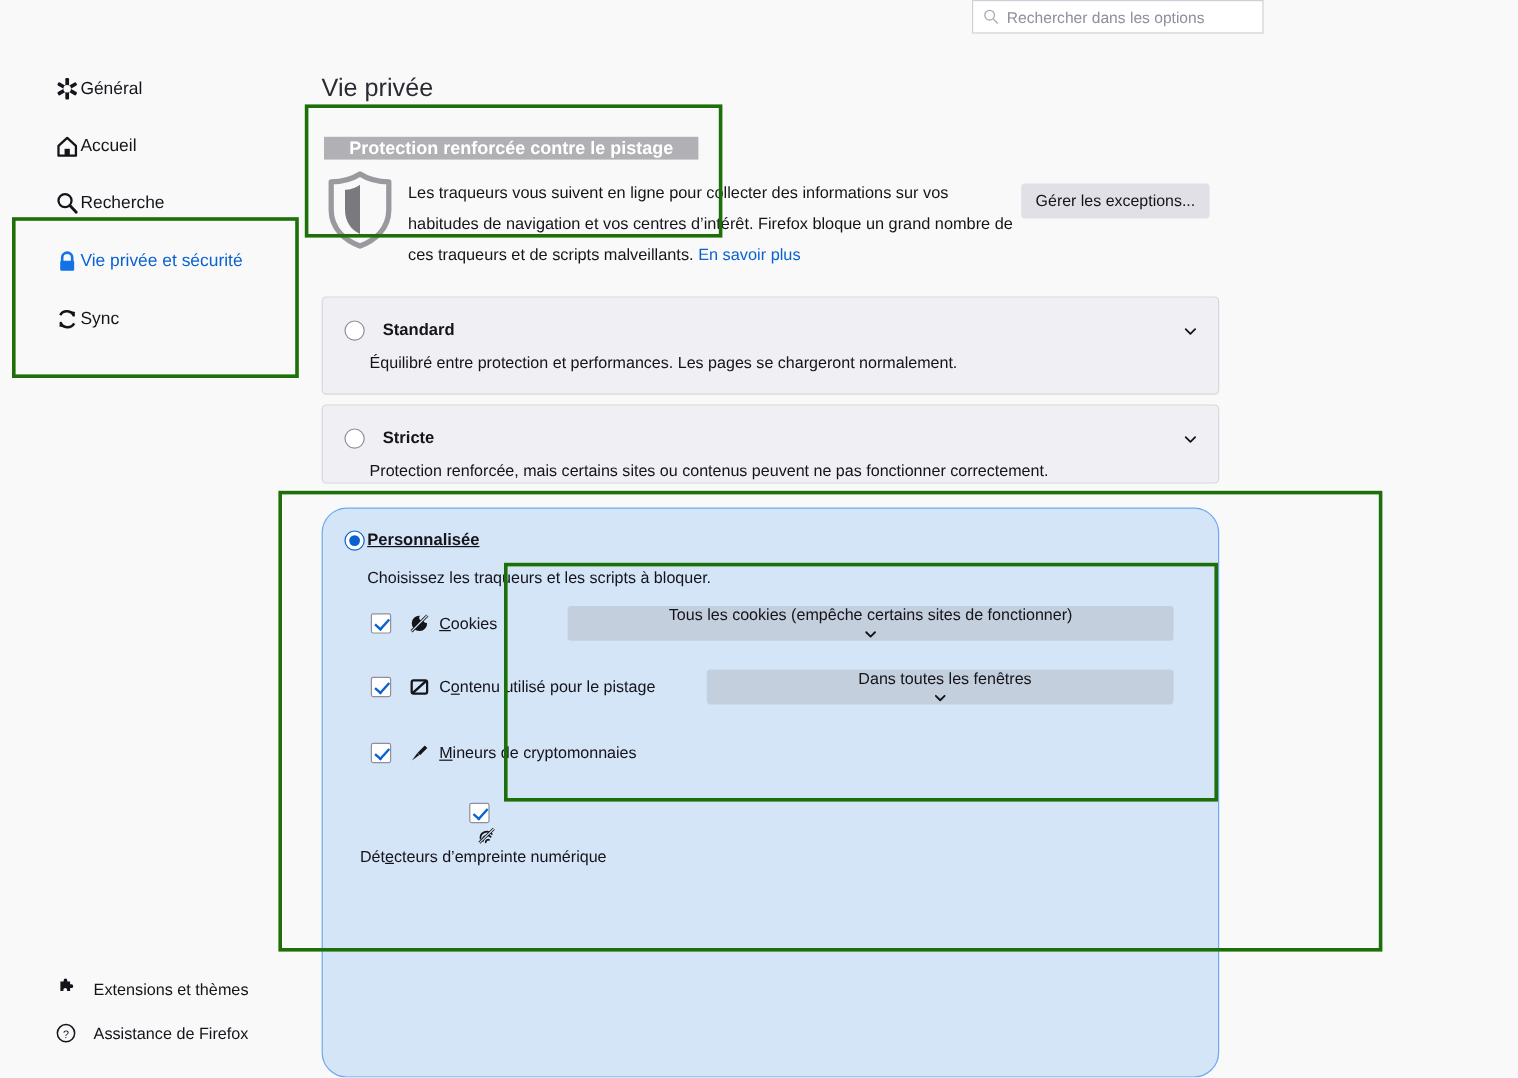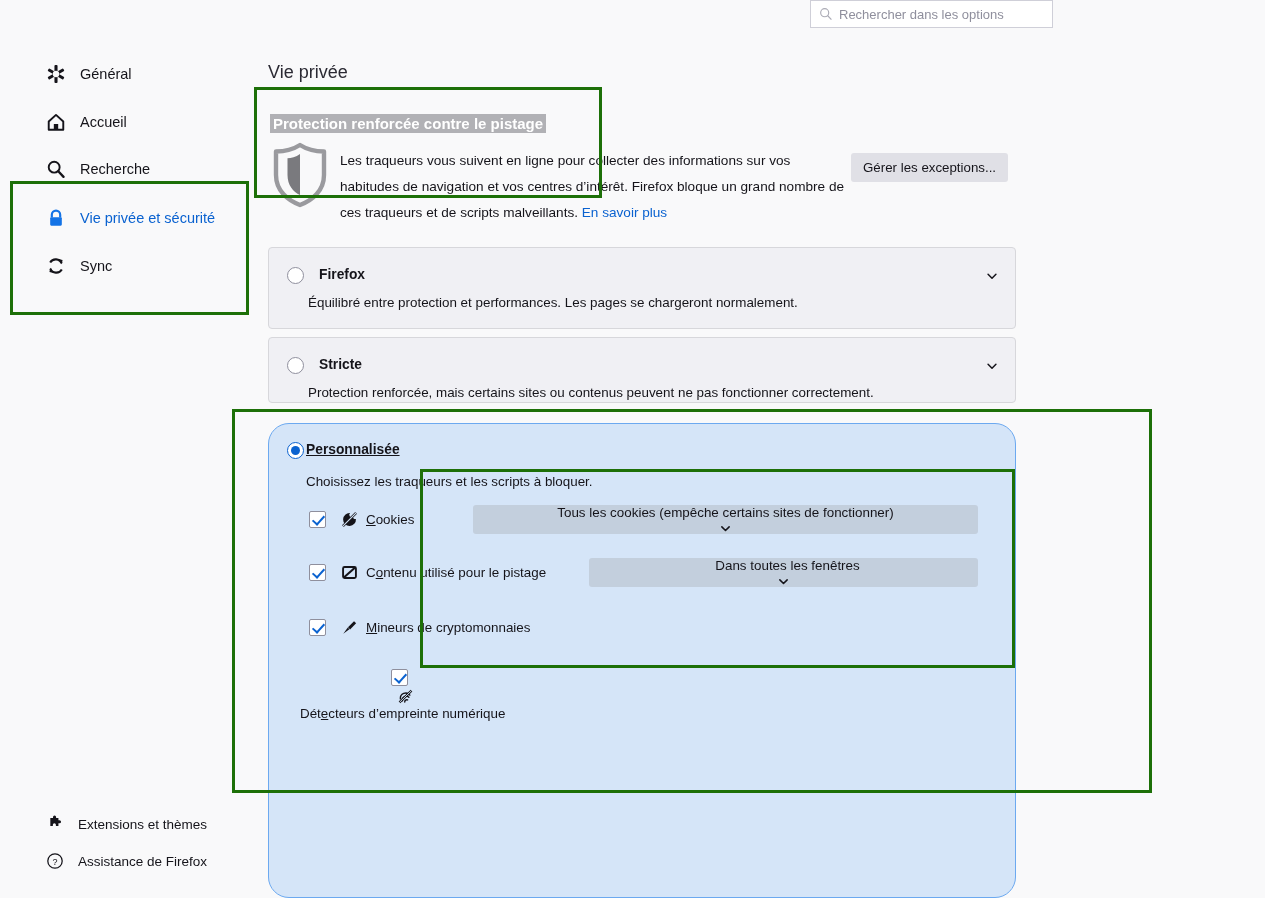--- a/index.html
+++ b/index.html
@@ -22,44 +22,44 @@
     display: flex; align-items: center;
     padding: 0 8px;
   }
   .search-icon { width: 14px; height: 14px; margin-right: 6px; flex: none; opacity: .75; }
   .search-placeholder { font-size: 13px; color: #8f8f9d; white-space: nowrap; }
 
   
   .sidebar { position: absolute; left: 0; top: 0; width: 250px; height: 898px; }
   .side-item {
     position: absolute; left: 45px;
-    display: flex; align-items: center; gap: 13px;
+    display: flex; align-items: center; 
     height: 26px; font-size: 14.5px; color: #15141a;
     white-space: nowrap;
   }
   .side-item .ico { width: 22px; height: 22px; display: flex; align-items: center; justify-content: center; flex: none; }
   .side-item.selected { color: #0a62d0; }
   .side-item-gen  { top: 61px; }
   .side-item-acc  { top: 109px; }
   .side-item-rech { top: 156px; }
   .side-item-priv { top: 205px; }
   .side-item-sync { top: 253px; }
   .side-bottom { position: absolute; left: 45px; display: flex; align-items: center; gap: 13px; font-size: 13.5px; height: 24px; white-space: nowrap; }
   .side-bottom .ico { width: 20px; height: 20px; display: flex; align-items: center; justify-content: center; flex: none; }
   .side-item-ext { top: 812px; }
   .side-item-help{ top: 849px; }
 
   
   .main { position: absolute; left: 268px; top: 0; width: 997px; height: 898px; }
-  .page-title { position: absolute; left: 0px; top: 62px; font-size: 18px; color: #2b2a33; font-weight: 400; }
+  .page-title { position: absolute; left: 0px; top: 62px; font-size: 21px; color: #2b2a33; font-weight: 400; }
 
   .section-head {
     position: absolute; left: 2px; top: 114px;
     font-size: 15px; font-weight: 700; color: #ffffff;
-    background: #b1b1b5; padding: 1px 3px;
+    background: #b1b1b5; padding: 1px 21px;
   }
 
   .shield-wrap { position: absolute; left: 3px; top: 142px; width: 58px; height: 66px; }
 
   .desc {
     position: absolute; left: 72px; top: 148px; width: 505px;
     font-size: 13.6px; line-height: 26px; color: #15141a;
   }
   .desc a { color: #0a62d0; text-decoration: none; }
 
@@ -239,21 +239,21 @@
     </div>
 
     <div class="desc">
       <span>Les traqueurs vous suivent en ligne pour collecter des informations sur vos habitudes de navigation et vos centres d’intérêt. Firefox bloque un grand nombre de ces traqueurs et de scripts malveillants. </span><a href="#">En savoir plus</a>
     </div>
 
     <button class="btn-exceptions">Gérer les exceptions...</button>
 
     <div class="card card-std">
       <span class="radio" style="left:18px; top:19px;"></span>
-      <span class="card-title" style="left:50px; top:19px;">Firefox</span>
+      <span class="card-title" style="left:50px; top:19px;">Standard</span>
       <span class="card-desc" style="left:39px; top:47px;">Équilibré entre protection et performances. Les pages se chargeront normalement.</span>
       <span class="chev" style="left:714px; top:19px;">
         <svg viewBox="0 0 16 16" width="14" height="14">
             <polyline points="3.5,6 8,10.5 12.5,6" fill="none" stroke="#15141a" stroke-width="1.7" stroke-linecap="round" stroke-linejoin="round"></polyline>
           </svg>
       </span>
     </div>
 
     <div class="card card-strict">
       <span class="radio" style="left:18px; top:19px;"></span>

